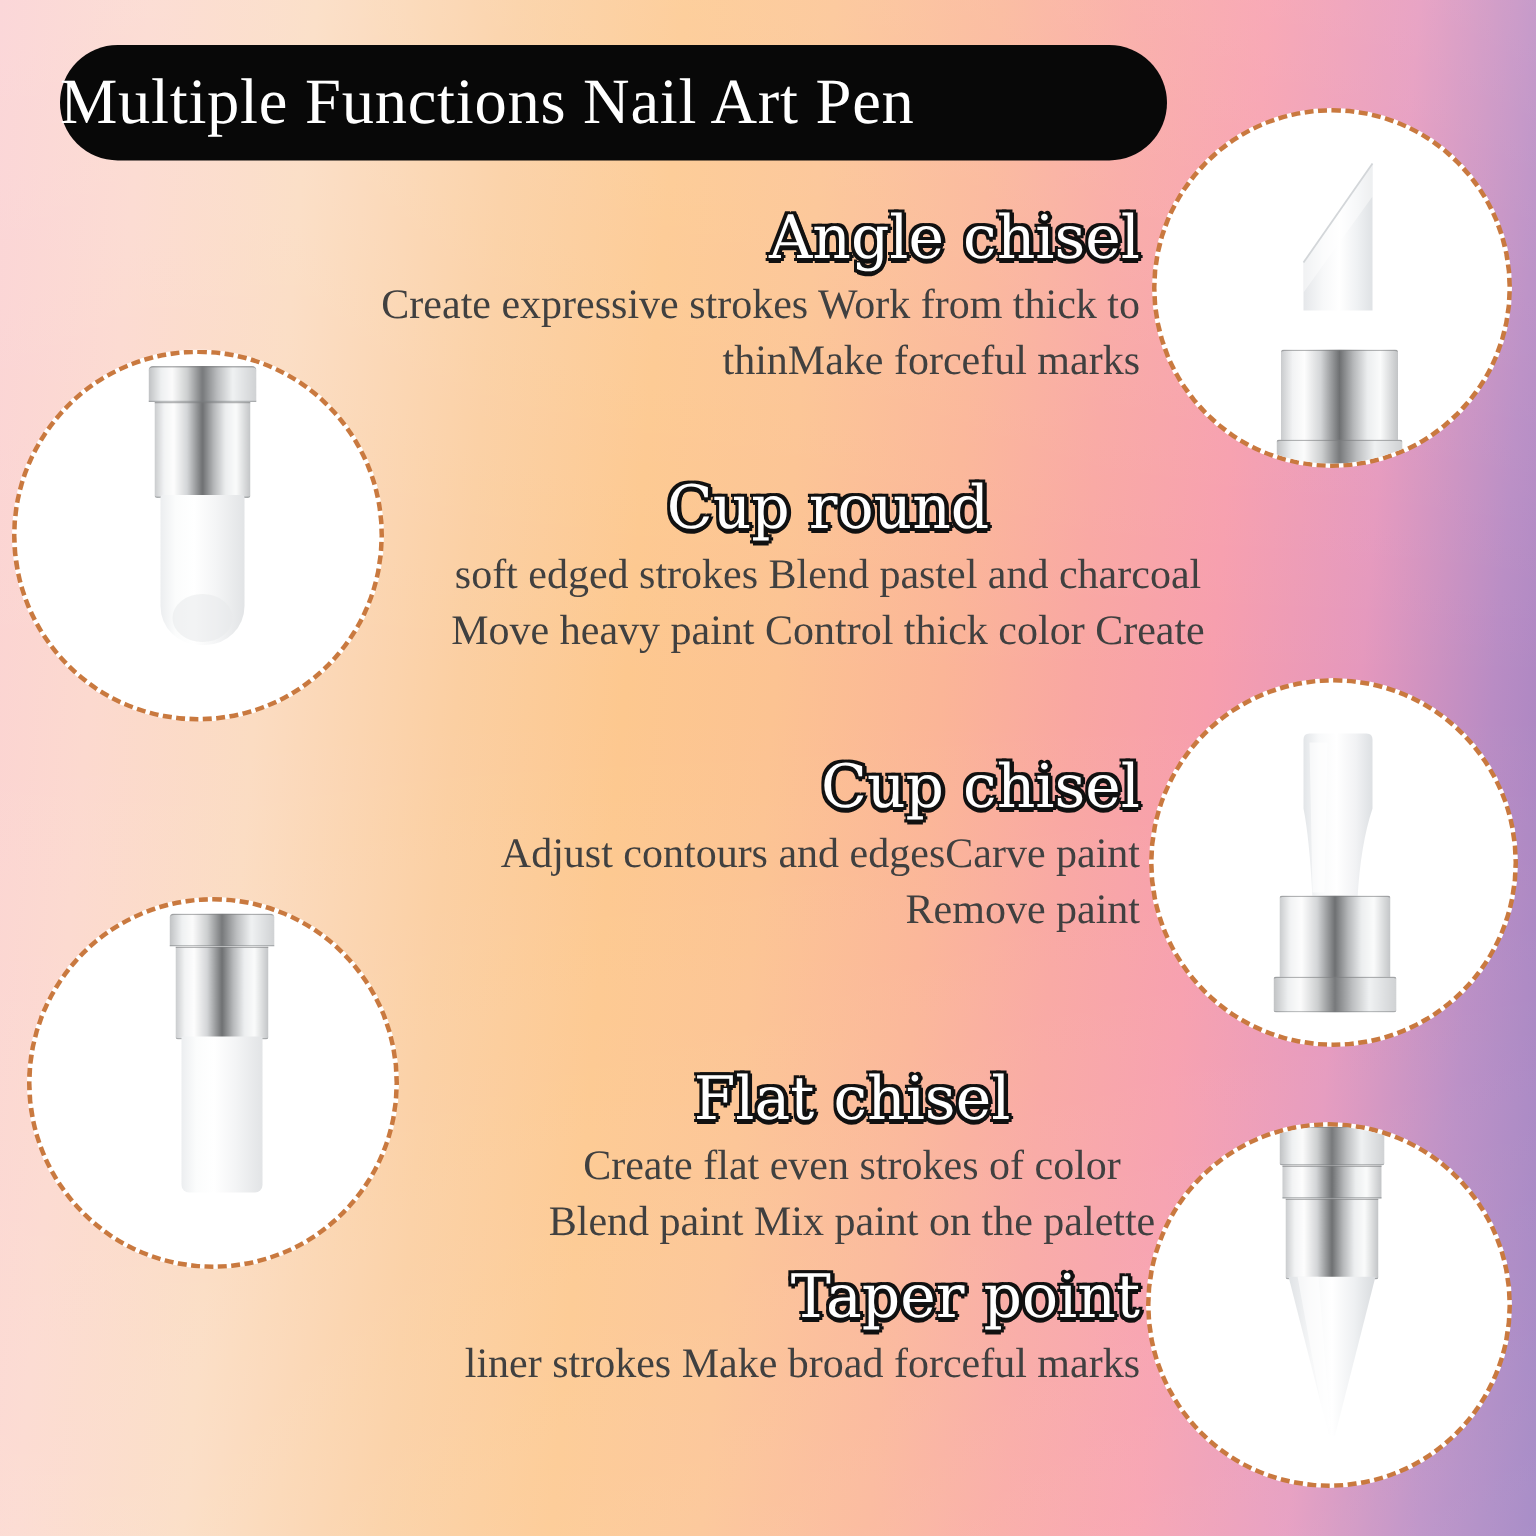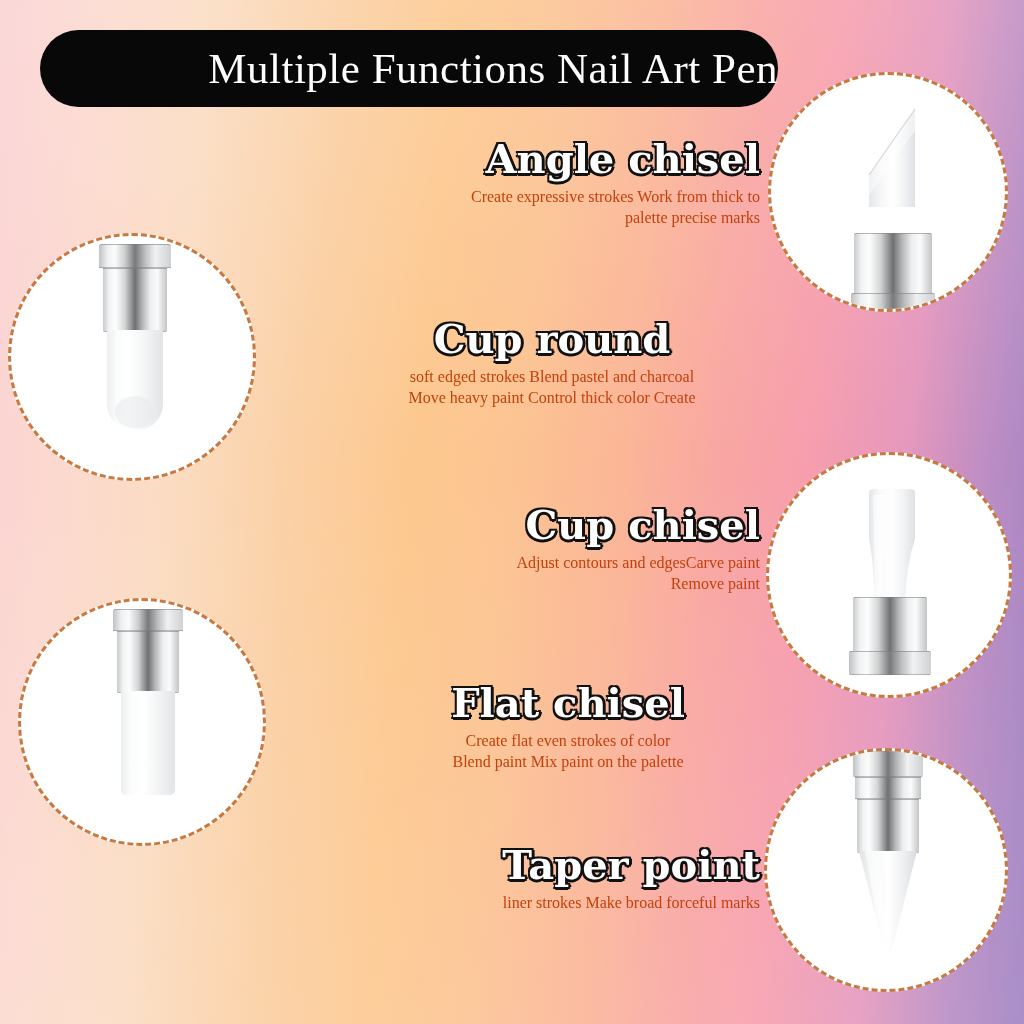--- a/index.html
+++ b/index.html
@@ -34,53 +34,53 @@
 
   
   #title-pill {
     position:absolute;
     left:40px; top:30px;
     width:738px; height:77px;
     background:#080808;
     border-radius:40px;
     display:flex;
     align-items:center;
-    justify-content:flex-end;
+    justify-content:flex-start;
   }
   #title-pill .title-text {
     color:#ffffff;
     font-family:"Liberation Serif", serif;
     font-size:43px;
     font-weight:400;
     letter-spacing:0.5px;
     white-space:nowrap;
   }
 
   
   .feature { position:absolute; }
 
   .feature-heading {
     font-family:"DejaVu Serif", serif;
-    font-weight:bold;
+    font-weight:normal;
     font-size:40px;
     color:#ffffff;
     line-height:1.05;
     white-space:nowrap;
     -webkit-text-stroke:2.2px #111111;
     paint-order: stroke fill;
     text-shadow:
        2px 2px 0 #111, -2px 2px 0 #111,
        2px -2px 0 #111, -2px -2px 0 #111,
        0 3px 0 #111, 3px 0 0 #111;
   }
 
   .feature-desc {
     font-family:"Liberation Serif", serif;
-    font-size:16px;
-    color:#c2410c;
+    font-size:28px;
+    color:#404040;
     line-height:1.32;
     margin-top:6px;
   }
 
   .align-right  { text-align:right; }
   .align-left   { text-align:center; }
 
   
   .tip-circle {
     position:absolute;
@@ -147,21 +147,21 @@
 <body class="no-select">
 
 <div id="title-pill">
   <span class="title-text">Multiple Functions Nail Art Pen</span>
 </div>
 
 <div class="feature align-right" style="left:190px; top:138px; width:570px;">
   <div class="feature-heading">Angle chisel</div>
   <div class="feature-desc">
     <div>Create expressive strokes Work from thick to</div>
-    <div>palette precise marks</div>
+    <div>thinMake forceful marks</div>
   </div>
 </div>
 
 <div class="tip-circle" style="left:768px; top:72px; width:240px; height:240px;">
   <div class="tip-stage">
 
     <svg class="tip-svg" width="80" height="140" style="left:82px; top:30px;" viewBox="0 0 80 140">
       <defs>
         <linearGradient id="agShade" x1="0" y1="0" x2="1" y2="0">
           <stop offset="0%" stop-color="#e5e7ea"></stop>
@@ -225,21 +225,21 @@
       </defs>
       <path d="M22 6 Q22 2 26 2 L64 2 Q68 2 68 6 L68 52 Q60 76 58 112 L28 112 Q26 72 22 52 Z" fill="url(#ccShade)"></path>
       <path d="M26 8 L38 8 L36 108 L28 108 Z" fill="#ffffff" opacity="0.6"></path>
     </svg>
 
     <div class="ferrule" style="left:84px; top:142px; width:74px; height:58px; border-radius:2px;"></div>
     <div class="ferrule band" style="left:80px; top:196px; width:82px; height:24px; border-radius:2px;"></div>
   </div>
 </div>
 
-<div class="feature align-left" style="left:298px; top:682px; width:540px;">
+<div class="feature align-left" style="left:298px; top:712px; width:540px;">
   <div class="feature-heading">Flat chisel</div>
   <div class="feature-desc">
     <div>Create flat even strokes of color</div>
     <div>Blend paint Mix paint on the palette</div>
   </div>
 </div>
 
 <div class="tip-circle" style="left:18px; top:598px; width:248px; height:248px;">
   <div class="tip-stage">
 

